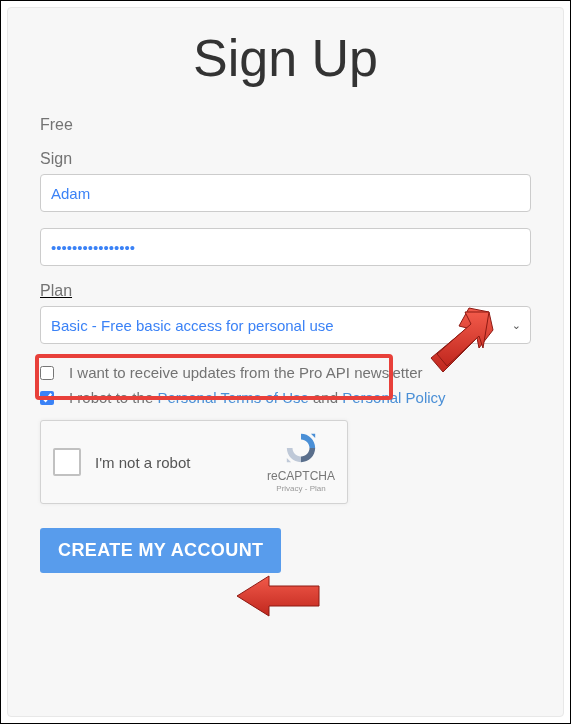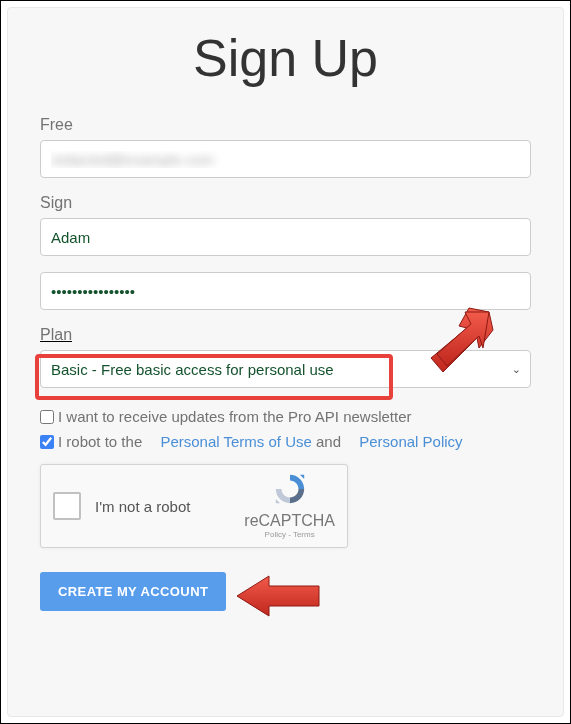--- a/index.html
+++ b/index.html
@@ -39,21 +39,21 @@
       margin-bottom: 6px;
     }
     .input, .select {
       width: 100%;
       height: 38px;
       background: #fff;
       border: 1px solid #ccc;
       border-radius: 4px;
       padding: 0 10px;
       font-size: 15px;
-      color: #14532d;
+      color: #3b82f6;
       font-family: inherit;
     }
     .input-blurred {
       color: transparent;
       text-shadow: 0 0 8px rgba(0,0,0,0.35);
     }
     .select-wrap { position: relative; }
     .select {
       appearance: none;
       -webkit-appearance: none;
@@ -70,31 +70,31 @@
     }
     .highlight-box {
       position: absolute;
       border: 4px solid #e8403a;
       border-radius: 4px;
       pointer-events: none;
     }
     .check-row {
       display: flex;
       align-items: center;
-      gap: 4px;
+      gap: 15px;
       margin-bottom: 8px;
       font-size: 15px;
       color: #737373;
     }
     .check-row input[type=checkbox] {
       width: 14px;
       height: 14px;
       accent-color: #3b82f6;
     }
-    .link { color: #4a8fd6; text-decoration: none; margin-left: 14px; }
+    .link { color: #4a8fd6; text-decoration: none; }
     .recaptcha {
       margin-top: 14px;
       width: 308px;
       height: 84px;
       background: #f9f9f9;
       border: 1px solid #d3d3d3;
       border-radius: 3px;
       display: flex;
       align-items: center;
       padding: 0 12px;
@@ -117,50 +117,49 @@
       text-align: center;
       font-size: 9px;
       color: #999;
       line-height: 1.2;
     }
     .recaptcha .logo-block .rlogo {
       width: 34px;
       height: 34px;
       margin: 0 auto 2px auto;
     }
-    .recaptcha .logo-block .rtxt { font-size: 16px; color: #777; }
+    .recaptcha .logo-block .rtxt { font-size: 12px; color: #777; }
     .recaptcha .logo-block .rlinks { font-size: 8px; color: #999; }
     .submit {
       margin-top: 24px;
       background: #589cec;
       color: #fff;
       border: none;
       border-radius: 3px;
       padding: 12px 18px;
-      font-size: 13px;
+      font-size: 18px;
       font-weight: 600;
       letter-spacing: 0.4px;
       cursor: pointer;
       text-transform: uppercase;
     }
     .arrow {
       position: absolute;
       pointer-events: none;
     }
   </style>
 </head>
 <body>
 
 <div class="outer">
   <div class="panel">
     <h1 class="title">Sign Up</h1>
 
     <div class="field">
       <label class="label">Free</label>
-      <input class="input input-blurred" type="text" value="redacted@example.com" style="">
     </div>
 
     <div class="field">
       <label class="label">Sign</label>
       <input class="input" type="text" value="Adam" style="">
     </div>
 
     <div class="field">
       <input class="input" type="text" value="••••••••••••••••" style="">
     </div>
@@ -192,21 +191,21 @@
       <div class="lbl">I'm not a robot</div>
       <div class="logo-block">
         <svg class="rlogo" viewBox="0 0 48 48">
           <path d="M44 24c0-11-9-20-20-20v8c6.6 0 12 5.4 12 12h8z" fill="#4a8fd6"></path>
           <path d="M24 44c11 0 20-9 20-20h-8c0 6.6-5.4 12-12 12v8z" fill="#5a6f8c"></path>
           <path d="M4 24c0 11 9 20 20 20v-8c-6.6 0-12-5.4-12-12H4z" fill="#bfc9d8"></path>
           <polygon points="38,4 44,4 44,10" fill="#4a8fd6"></polygon>
           <polygon points="10,44 4,44 4,38" fill="#bfc9d8"></polygon>
         </svg>
         <div class="rtxt">reCAPTCHA</div>
-        <div class="rlinks">Policy - Terms</div>
+        <div class="rlinks">Privacy - Plan</div>
       </div>
     </div>
 
     <button class="submit" id="submit-btn">Create my account</button>
 
     
     <div class="highlight-box" id="hlbox" style="left: 27px; top: 346px; width: 358.43px; height: 46px;"></div>
 
     
     <svg class="arrow" id="arrow1" width="100" height="70" style="left: 389.43px; top: 298px;">

